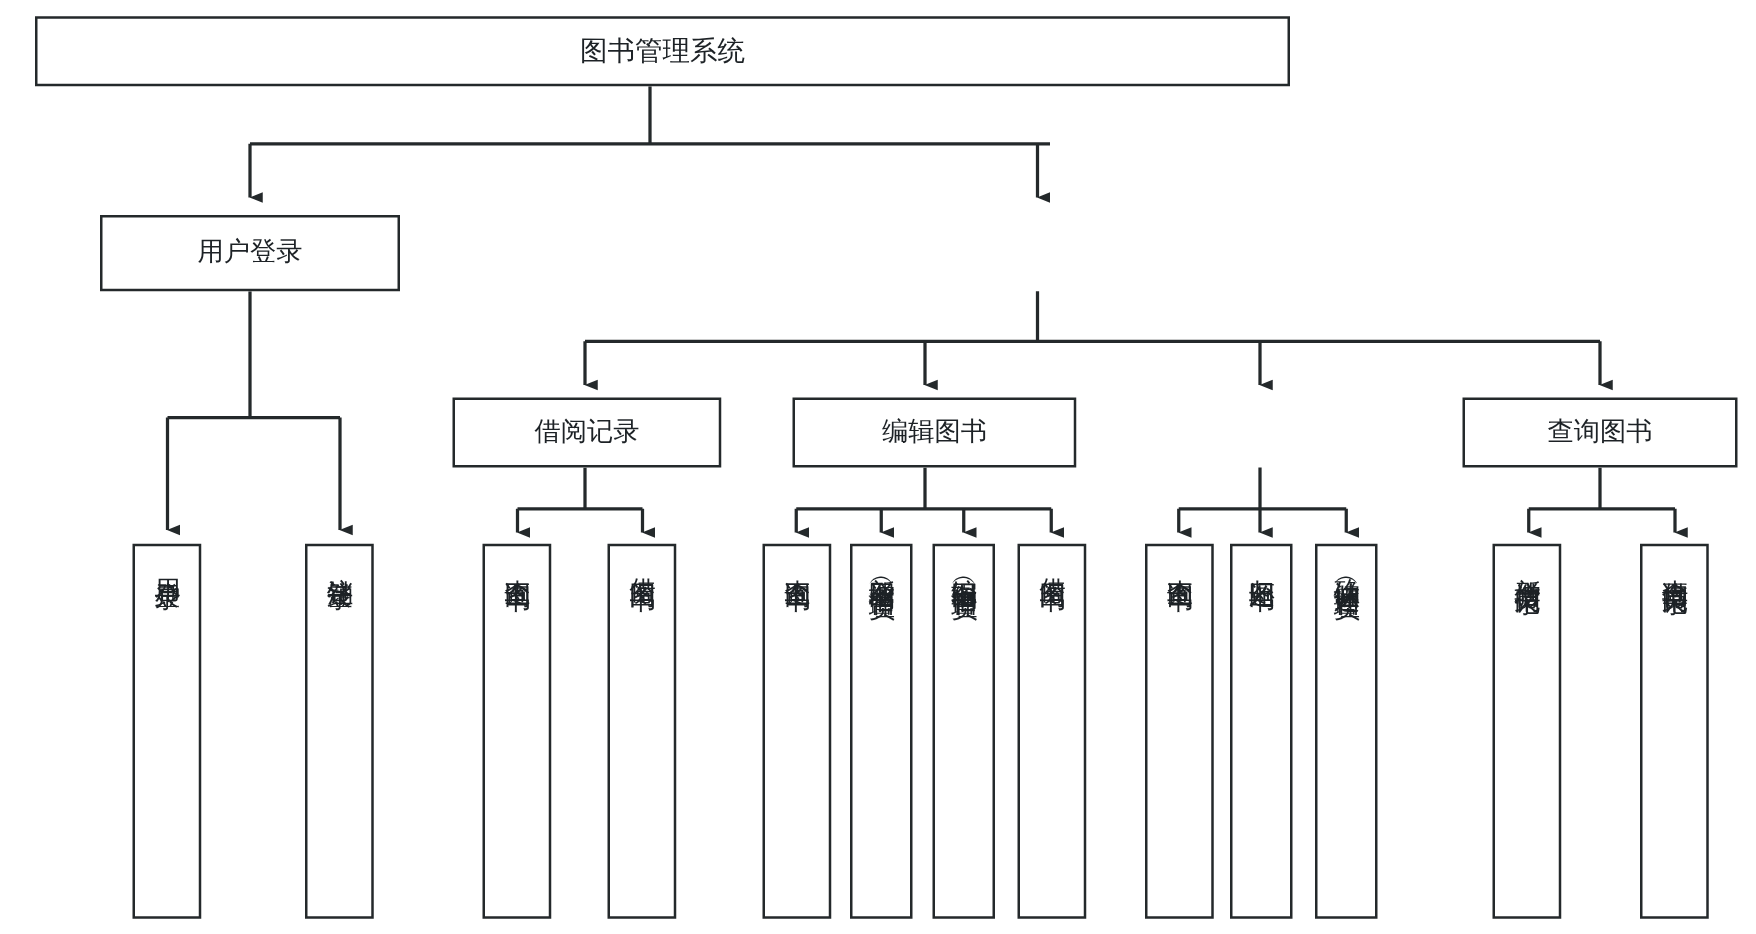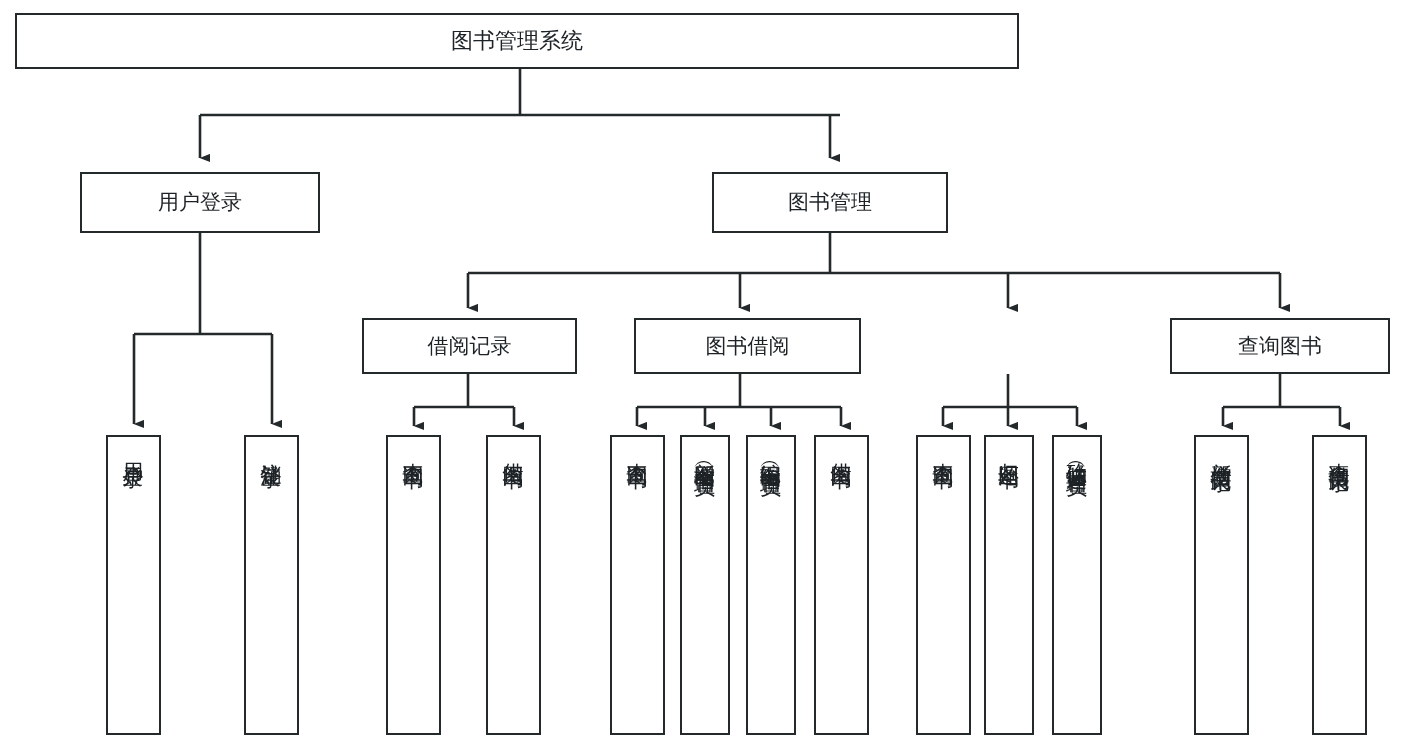--- a/index.html
+++ b/index.html
@@ -127,38 +127,35 @@
     </g>
 
     <g stroke="#24292b" stroke-width="2.6" fill="none">
       <path d="M1280 374 L1280 407"></path>
       <path d="M1223 407 L1340 407"></path>
       <path d="M1223 407 L1223 426" marker-end="url(#arrowhead)"></path>
       <path d="M1340 407 L1340 426" marker-end="url(#arrowhead)"></path>
     </g>
   </svg>
 
-  <div class="node level-root" style="left:15px; top:13px; width:1004px; height:56px;">
+  <div class="node level-root" style="left:28px; top:13px; width:1004px; height:56px;">
     <span class="node-label">图书管理系统</span>
   </div>
 
   <div class="node level-2" style="left:80px; top:172px; width:240px; height:61px;">
     <span class="node-label">用户登录</span>
   </div>
 
-  <div class="node level-2" style="left:712px; top:172px; width:236px; height:61px;">
-    <span class="node-label">图书管理</span>
-  </div>
 
   <div class="node level-3" style="left:362px; top:318px; width:215px; height:56px;">
     <span class="node-label">借阅记录</span>
   </div>
 
   <div class="node level-3" style="left:634px; top:318px; width:227px; height:56px;">
-    <span class="node-label">图书借阅</span>
+    <span class="node-label">编辑图书</span>
   </div>
 
 
   <div class="node level-3" style="left:1170px; top:318px; width:220px; height:56px;">
     <span class="node-label">查询图书</span>
   </div>
 
   <div class="node leaf" style="left:106px; top:435px; width:55px; height:300px;">
     <span class="node-label">用户登录</span>
   </div>

